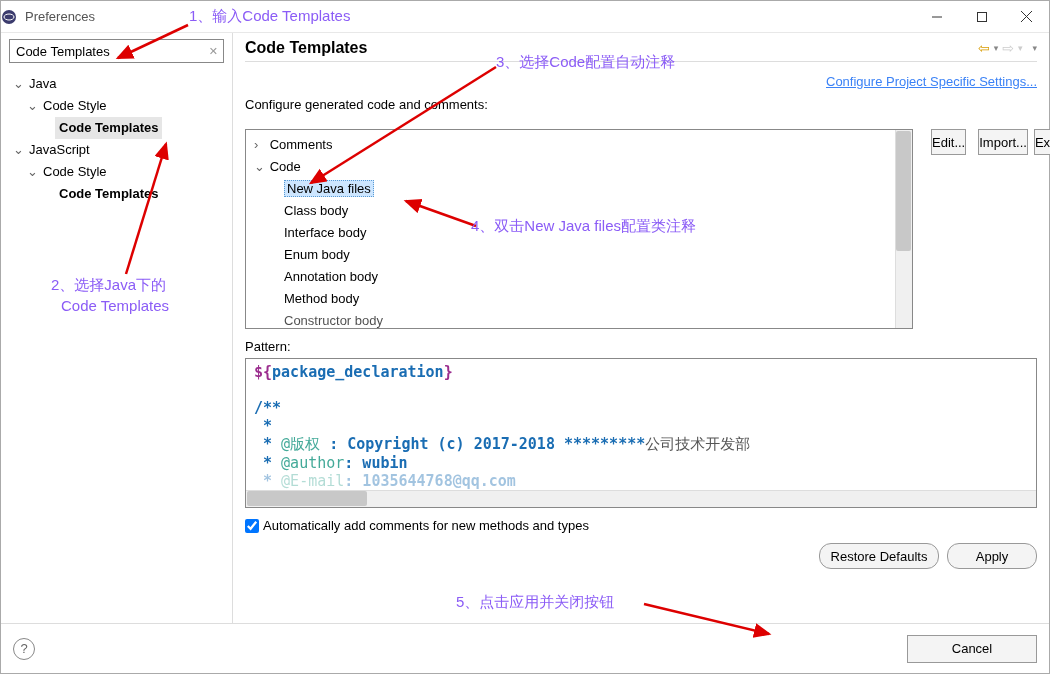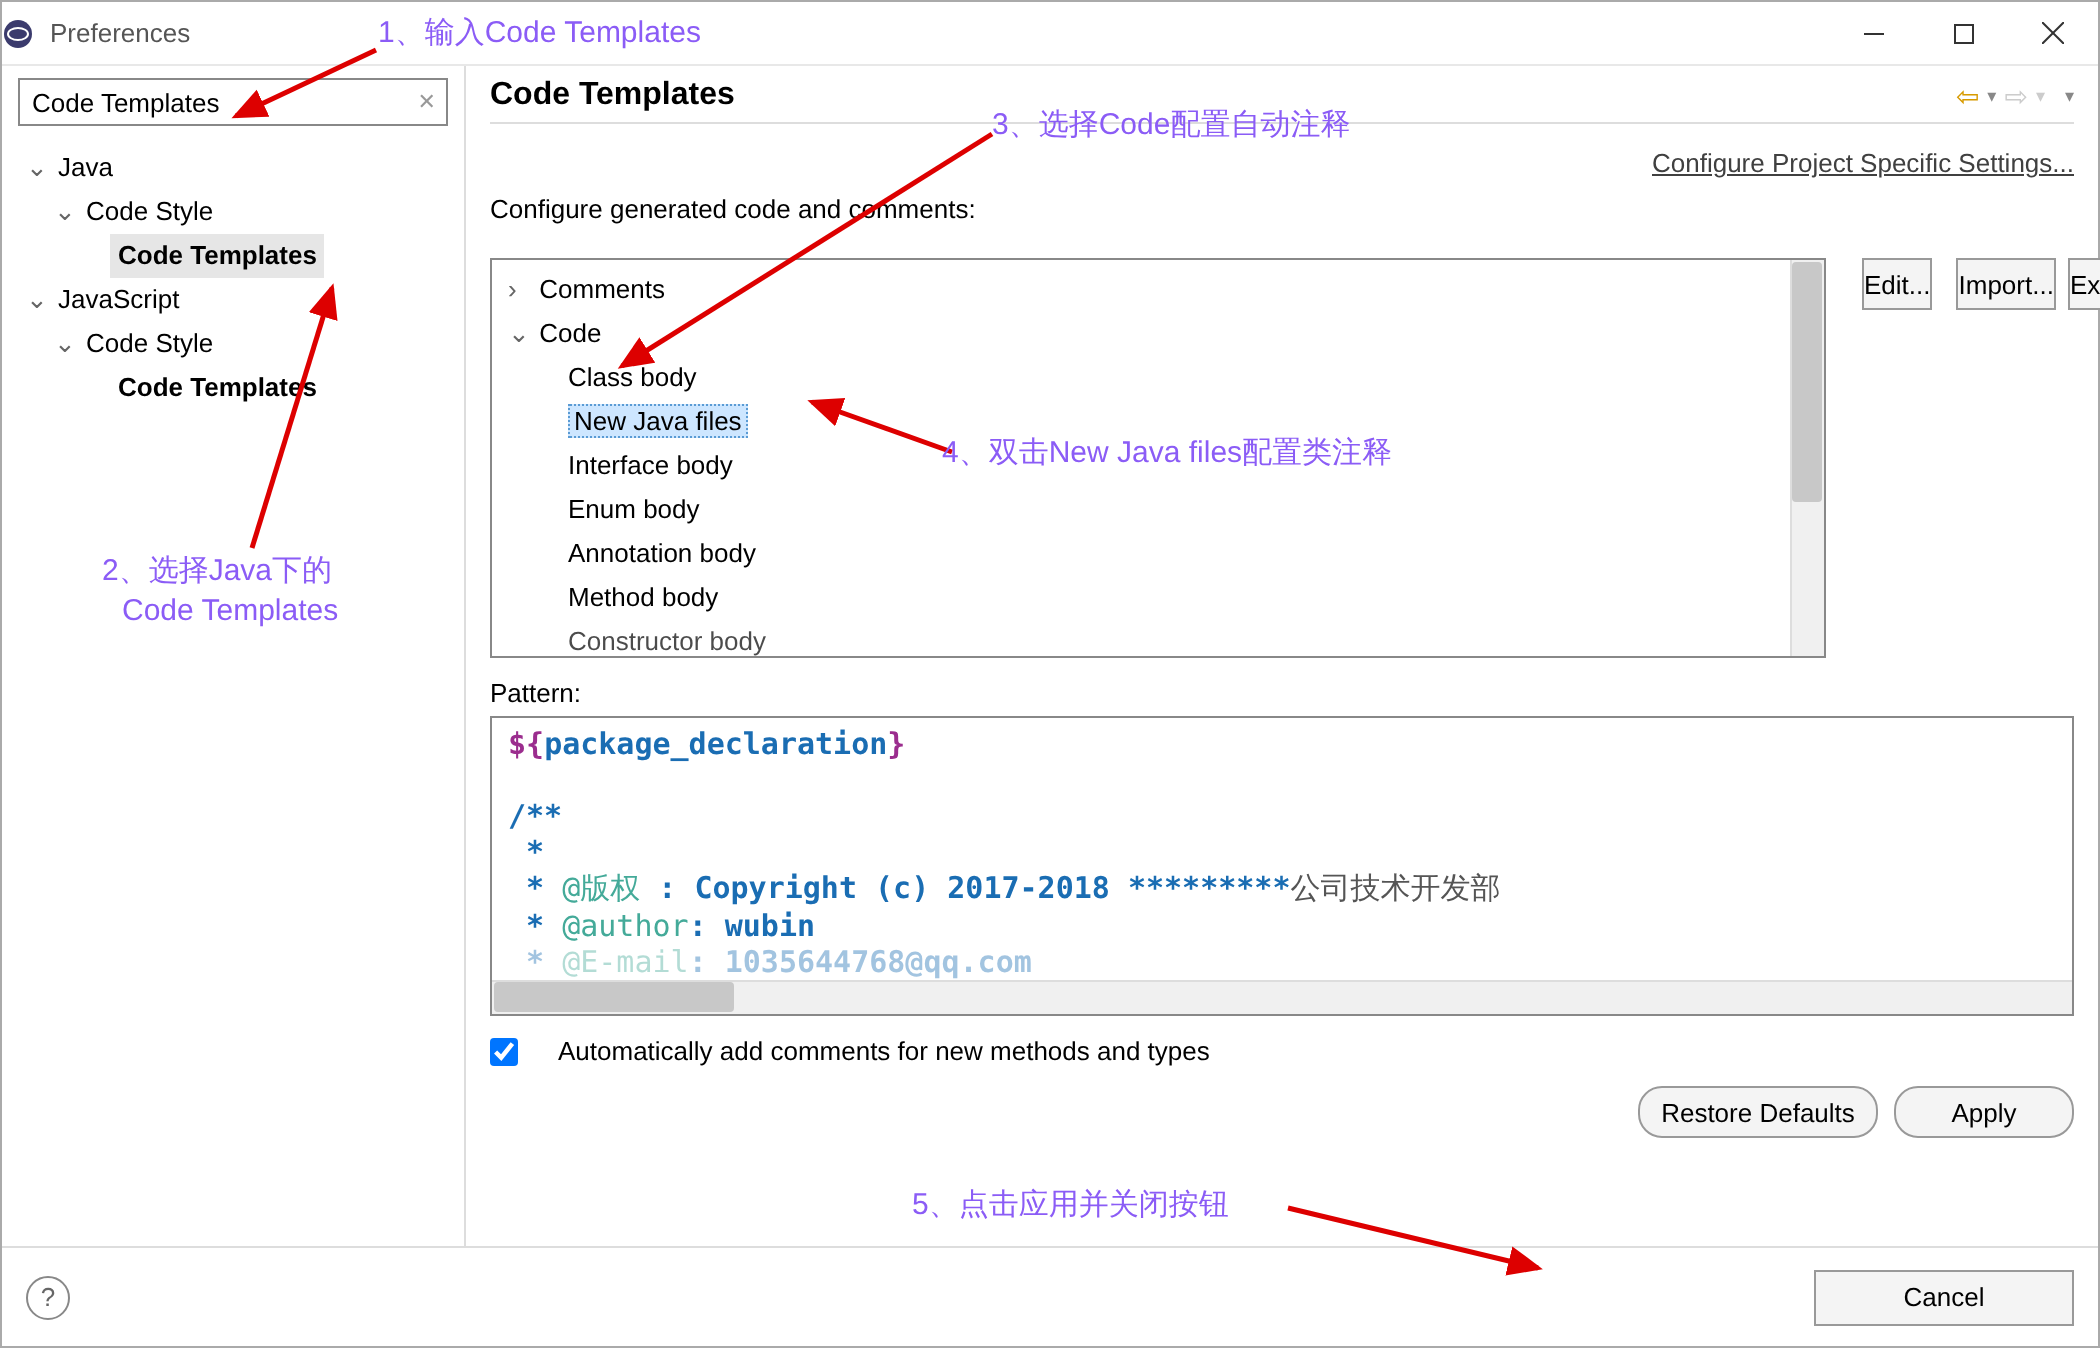--- a/index.html
+++ b/index.html
@@ -21,39 +21,39 @@
 .tree .label { display: inline-block; padding: 0 4px; }
 .tree .selected { background: #e6e6e6; font-weight: bold; }
 .caret { display: inline-block; width: 12px; color: #666; }
 .indent { display: inline-block; }
 .main { flex: 1; display: flex; flex-direction: column; padding: 6px 12px 0 12px; }
 .header { display: flex; align-items: center; border-bottom: 1px solid #ddd; padding-bottom: 4px; }
 .header h2 { font-size: 16px; font-weight: bold; flex: 1; }
 .navicons { display: flex; gap: 4px; align-items: center; }
 .navicons span { font-size: 14px; }
 .projlink { text-align: right; padding: 12px 0 8px 0; }
-.projlink a { color: #404040; text-decoration: underline; }
+.projlink a { color: #3b82f6; text-decoration: underline; }
 .sectionlbl { margin-bottom: 4px; }
 .midrow { display: flex; gap: 18px; margin-top: 13px; }
 .treebox { border: 1px solid #888; flex: 1; height: 200px; overflow: auto; background: #fff; position: relative; }
 .treebox .inner { padding: 4px 8px; }
 .treebox .row { line-height: 22px; white-space: nowrap; }
 .treebox .sel { background: #cde6ff; border: 1px dotted #5a9bd4; padding: 0 2px; }
 .treebox .scroll { position: absolute; right: 0; top: 0; bottom: 0; width: 17px; background: #f0f0f0; border-left: 1px solid #ddd; }
 .treebox .thumb { position: absolute; right: 1px; top: 1px; width: 15px; height: 120px; background: #c8c8c8; border-radius: 2px; }
 .btncol { width: 106px; display: flex; flex-direction: row; gap: 6px; }
 .btn { height: 26px; border: 1px solid #999; background: #f4f4f4; font-size: 13px; cursor: pointer; }
 .patternlbl { margin-top: 10px; margin-bottom: 4px; }
 .patternbox { border: 1px solid #888; height: 150px; overflow: auto; background: #fff; font-family: Consolas, monospace; font-size: 15px; padding: 4px 8px; white-space: pre; position: relative; }
 .patternbox .kw { color: #9b2d8e; font-weight: bold; }
 .patternbox .var { color: #1a6db3; font-weight: bold; }
 .patternbox .cmt { color: #4a9; }
 .patternbox .hscroll { position: absolute; bottom: 0; left: 0; right: 0; height: 17px; background: #f0f0f0; border-top: 1px solid #ddd; }
 .patternbox .hthumb { position: absolute; left: 1px; bottom: 1px; height: 15px; width: 120px; background: #c8c8c8; border-radius: 2px; }
-.checkrow { margin-top: 10px; display: flex; align-items: center; gap: 20px; }
+.checkrow { margin-top: 10px; display: flex; align-items: center; gap: 4px; }
 .checkrow input { width: 14px; height: 14px; }
 .actionrow { display: flex; justify-content: flex-end; gap: 8px; margin-top: 10px; }
 .actionrow .btn { width: 120px; border-radius: 12px; }
 .footer { height: 50px; border-top: 1px solid #ddd; display: flex; align-items: center; padding: 0 12px; }
 .footer .help { width: 22px; height: 22px; border: 1.5px solid #888; border-radius: 50%; display: flex; align-items: center; justify-content: center; color: #666; font-size: 13px; }
 .footer .spacer { flex: 1; }
 .footer .btn { width: 130px; height: 28px; }
 .footer .primary { border: 2px solid #3a78c4; }
 
 .anno { position: absolute; color: #8b5cf6; font-family: "Microsoft YaHei", sans-serif; font-size: 15px; pointer-events: none; z-index: 50; white-space: nowrap; }
@@ -123,22 +123,22 @@
         </div>
       </div>
       <div class="projlink"><a href="#">Configure Project Specific Settings...</a></div>
       <div class="sectionlbl">Configure generated code and comments:</div>
 
       <div class="midrow">
         <div class="treebox">
           <div class="inner">
             <div class="row"><span class="caret">›</span> <span>Comments</span></div>
             <div class="row"><span class="caret">⌄</span> <span>Code</span></div>
+            <div class="row"><span class="indent" style="width:30px"></span><span class="sel">New Java files</span></div>
             <div class="row"><span class="indent" style="width:30px"></span><span>Class body</span></div>
-            <div class="row"><span class="indent" style="width:30px"></span><span class="sel">New Java files</span></div>
             <div class="row"><span class="indent" style="width:30px"></span><span>Interface body</span></div>
             <div class="row"><span class="indent" style="width:30px"></span><span>Enum body</span></div>
             <div class="row"><span class="indent" style="width:30px"></span><span>Annotation body</span></div>
             <div class="row"><span class="indent" style="width:30px"></span><span>Method body</span></div>
             <div class="row" style="opacity:.7"><span class="indent" style="width:30px"></span><span>Constructor body</span></div>
           </div>
           <div class="scroll">
               <div class="thumb"></div>
             </div>
         </div>

